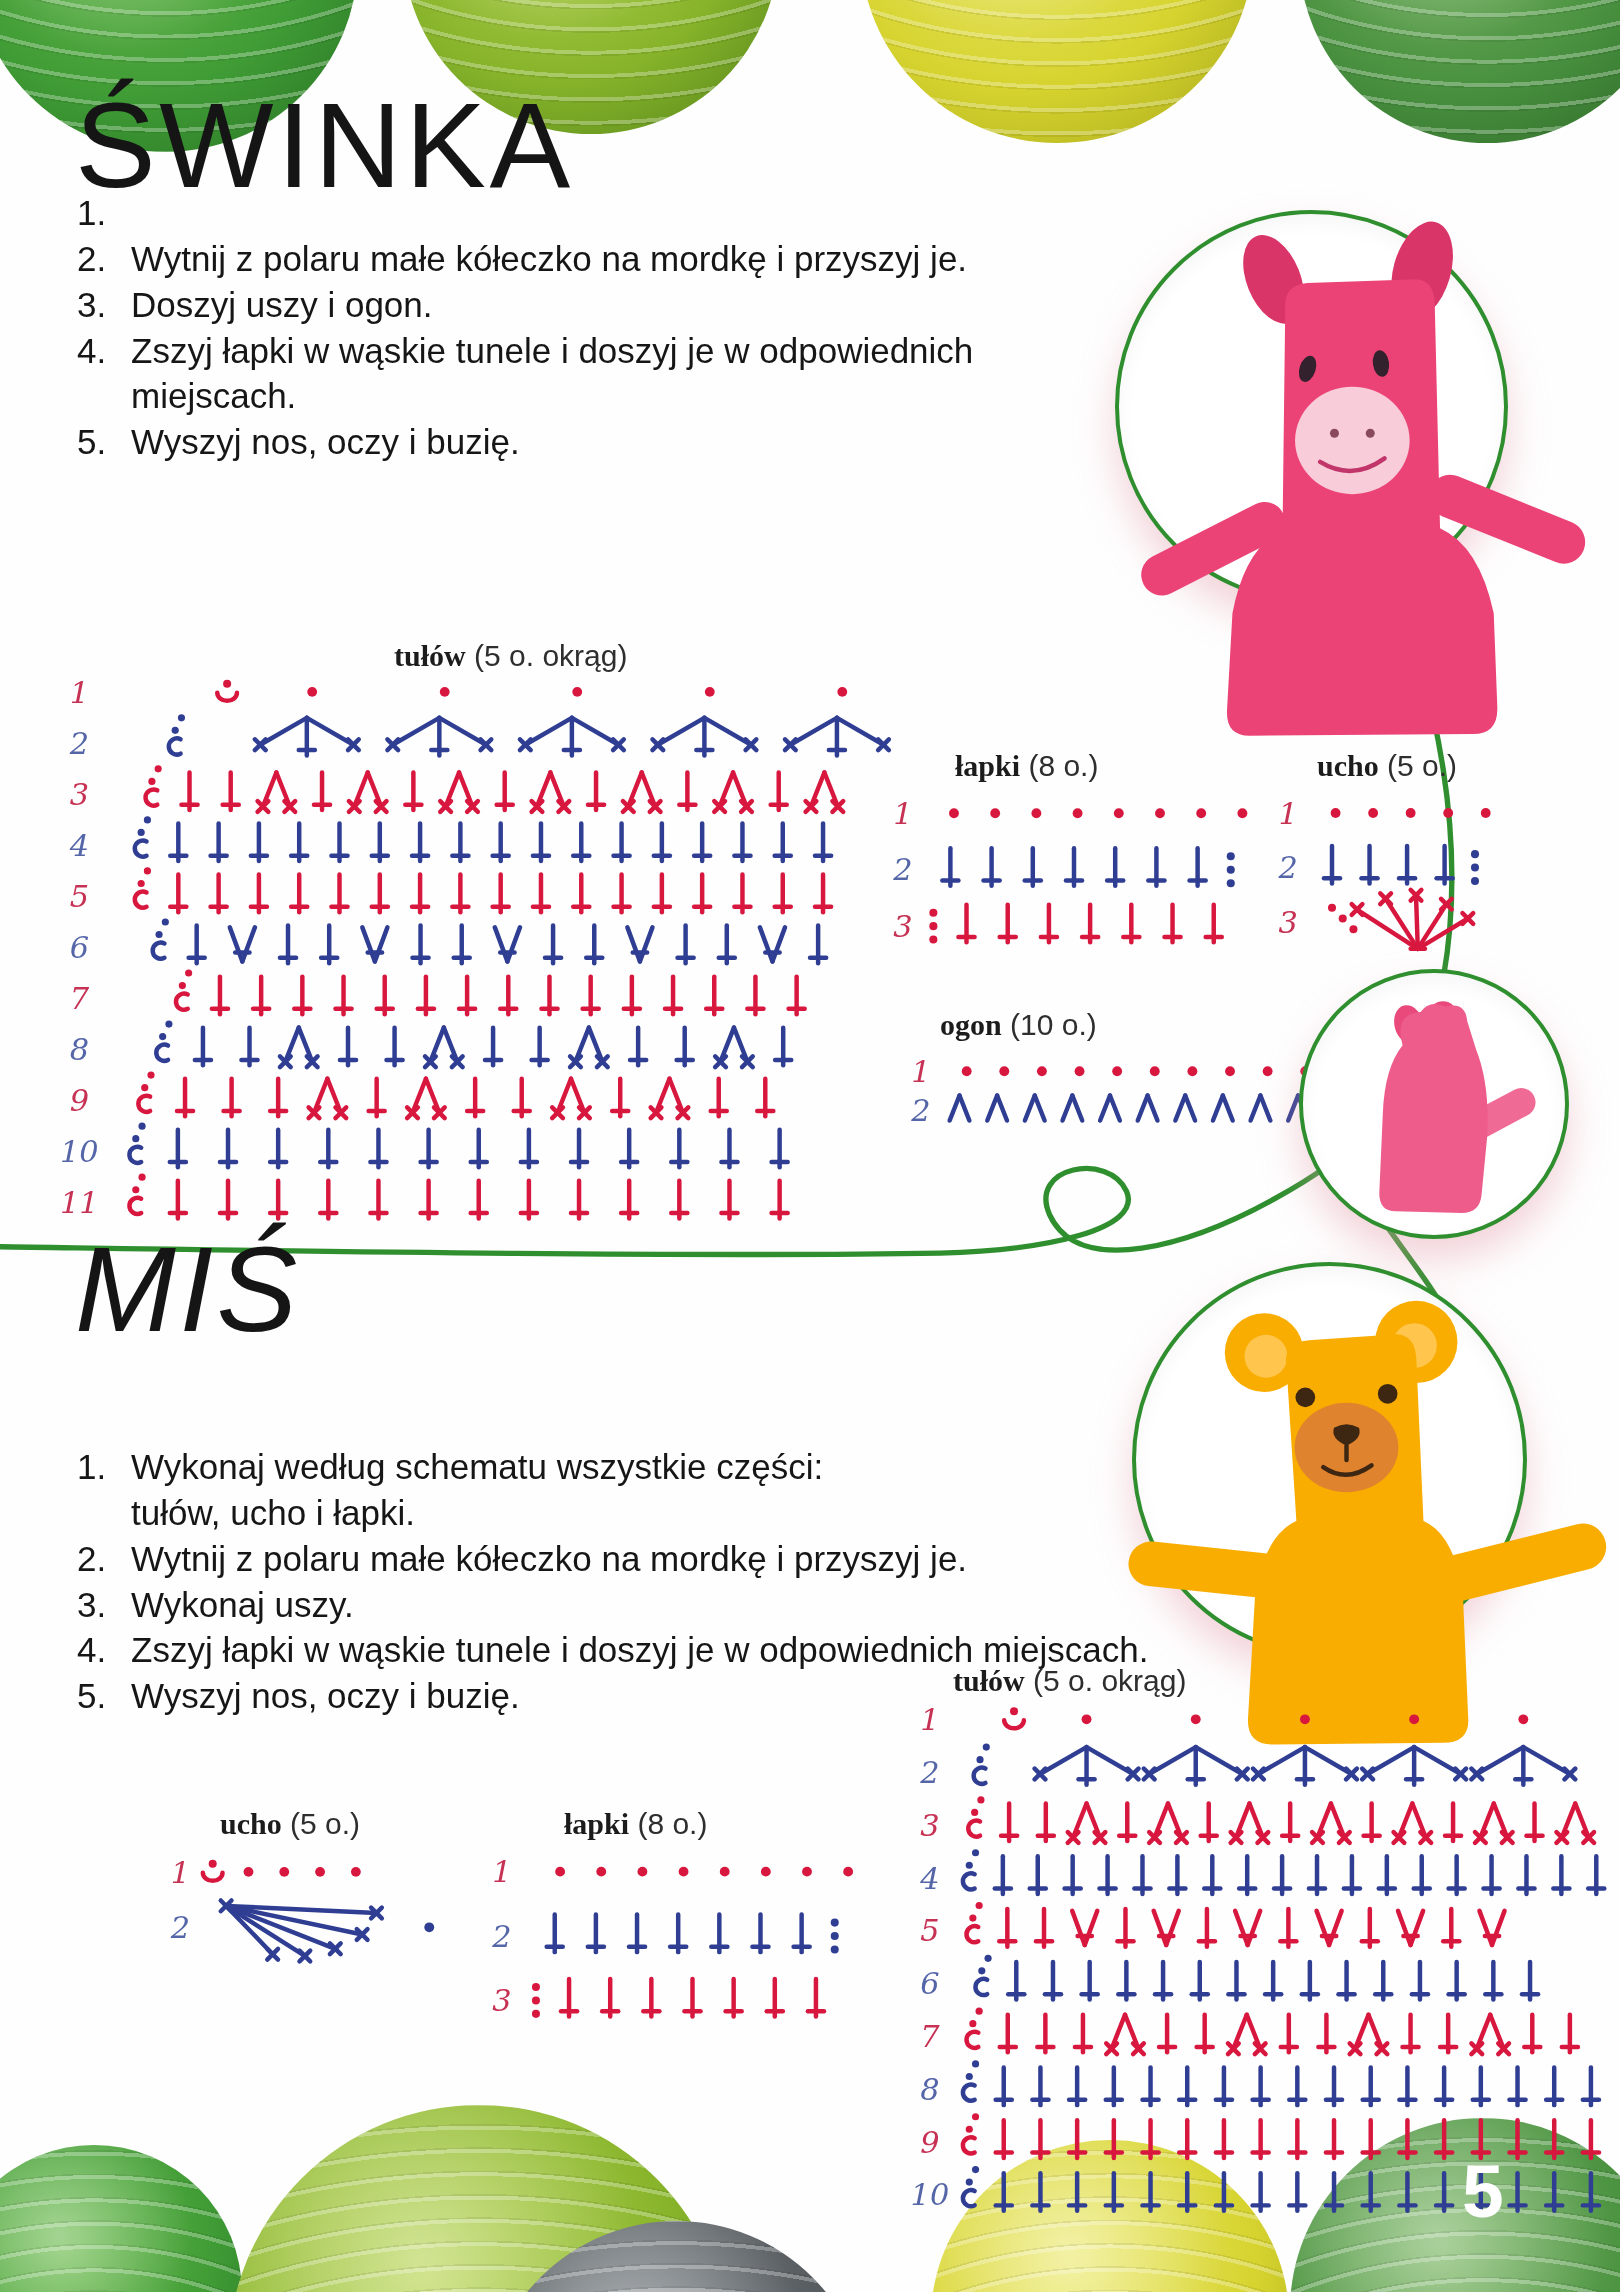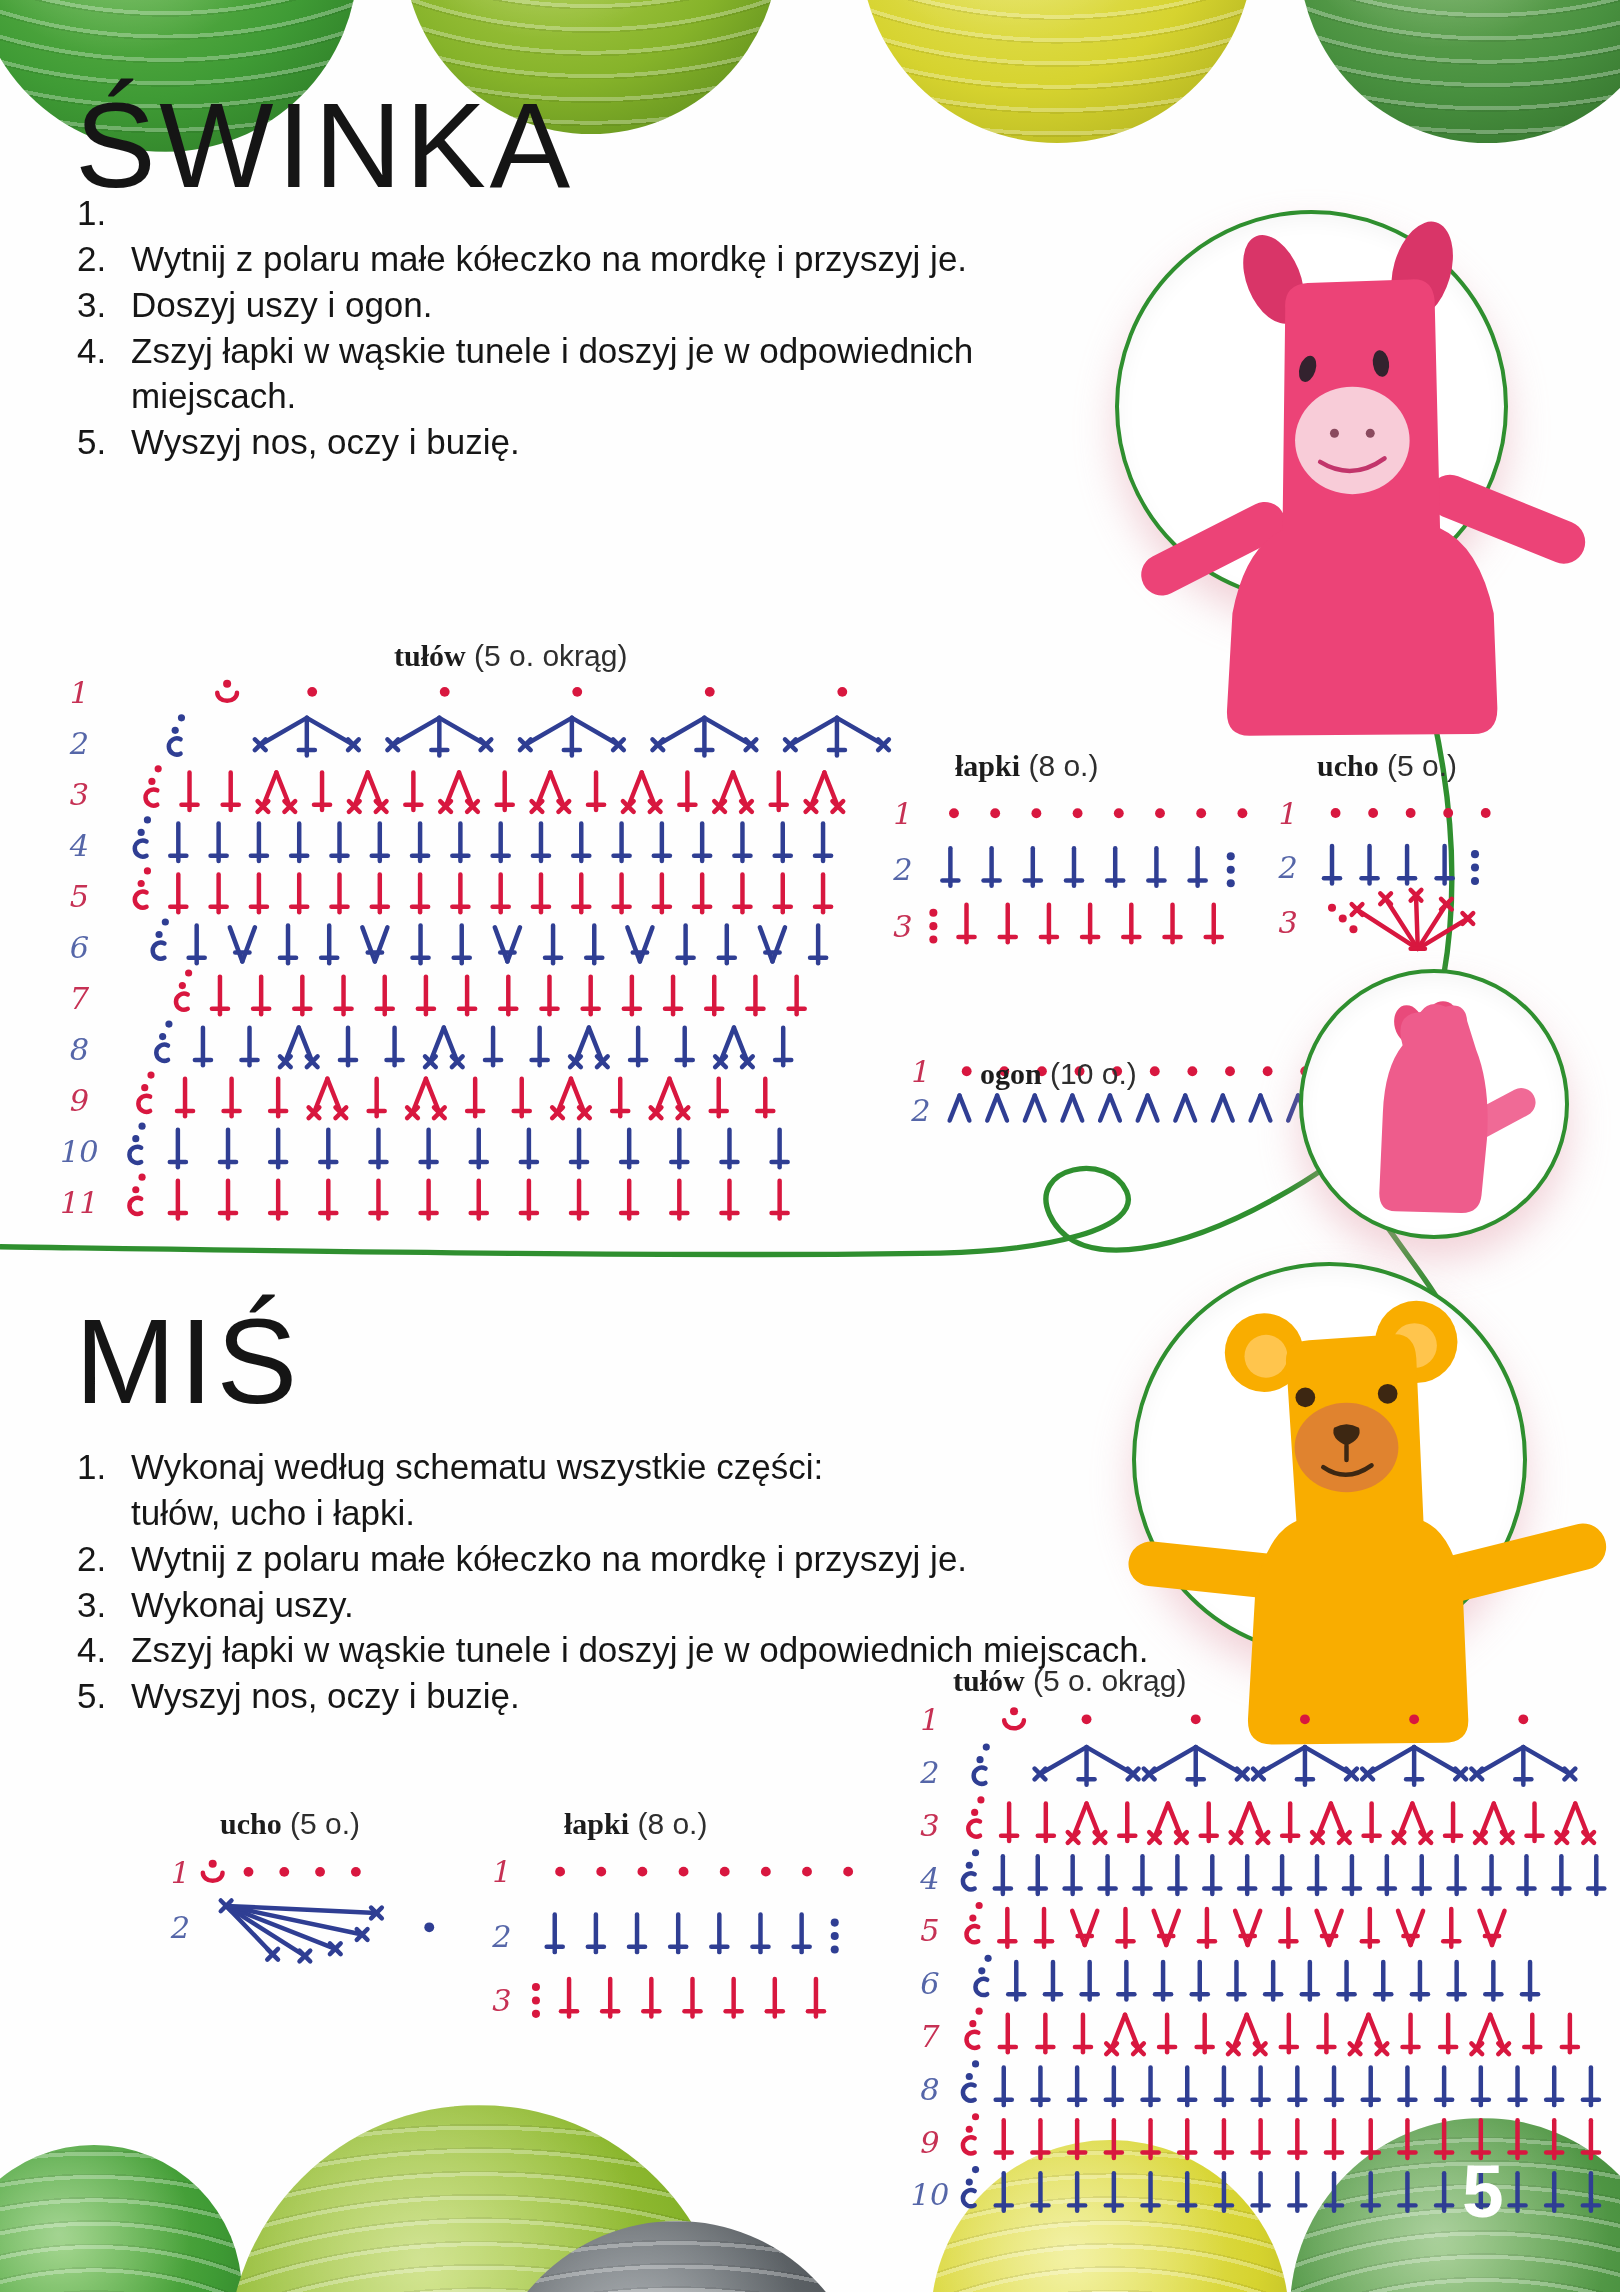--- a/index.html
+++ b/index.html
@@ -118,21 +118,21 @@
         <circle cx="340" cy="324" r="5" fill="#8a4a5e"></circle>
       <path d="M 284,356 Q 320,378 356,352" fill="none" stroke="#c2356b" stroke-width="5" stroke-linecap="round"></path>
       <ellipse cx="270" cy="252" rx="9" ry="15" transform="rotate(18 270 252)" fill="#33222e"></ellipse>
       <ellipse cx="352" cy="246" rx="9" ry="15" transform="rotate(-8 352 246)" fill="#33222e"></ellipse>
     </svg>
   </div>
 
   <div class="chart-label z3" style="left:394px;top:639px;"><b>tułów</b> <span class="cnt">(5 o. okrąg)</span></div>
   <div class="chart-label z3" style="left:955px;top:749px;"><b>łapki</b> <span class="cnt">(8 o.)</span></div>
   <div class="chart-label z3" style="left:1317px;top:749px;"><b>ucho</b> <span class="cnt">(5 o.)</span></div>
-  <div class="chart-label z3" style="left:940px;top:1057px;margin-left:40px;"><b>ogon</b> <span class="cnt">(10 o.)</span></div>
+  <div class="chart-label z3" style="left:940px;top:1008px;"><b>ogon</b> <span class="cnt">(10 o.)</span></div>
 
   <div class="chart z2" style="left: 56px; top: 665px;"><svg width="824" height="591" viewBox="0 0 920 660" style="overflow:visible">
         <text x="26" y="42" text-anchor="middle" font-family="DejaVu Serif, serif" font-style="italic" font-size="34" fill="#c63154">1</text>
         <path d="M 180 31 A 11 9 0 0 0 202 31" fill="none" stroke="#d8173f" stroke-width="5" stroke-linecap="round"></path>
         <circle cx="191" cy="21" r="4.5" fill="#d8173f"></circle>
         <circle cx="286" cy="30" r="5.5" fill="#d8173f"></circle>
         <circle cx="434" cy="30" r="5.5" fill="#d8173f"></circle>
         <circle cx="582" cy="30" r="5.5" fill="#d8173f"></circle>
         <circle cx="730" cy="30" r="5.5" fill="#d8173f"></circle>
         <circle cx="878" cy="30" r="5.5" fill="#d8173f"></circle>
@@ -672,21 +672,21 @@
     <svg width="296" height="296" viewBox="0 0 330 330">
       <ellipse cx="137" cy="72" rx="16" ry="22" transform="rotate(-15 137 72)" fill="#e94a7b"></ellipse>
       <circle cx="175" cy="62" r="16" fill="#e94a7b"></circle>
       <rect x="200" y="168" width="85" height="32" rx="16" transform="rotate(-28 215 185)" fill="#f06a96"></rect>
       <path fill="#ee5c8c" d="M 130,95 Q 120,60 150,58 Q 160,44 178,52 Q 200,46 202,68 L 212,100
         Q 228,140 224,200 L 218,262 Q 216,282 196,282 L 122,280 Q 104,280 104,260
         L 108,170 Q 110,120 130,95 Z"></path>
     </svg>
   </div>
 
-  <div class="title z3" style="left:75px;top:1301px;">MIŚ</div>
+  <div class="title z3" style="left:75px;top:1229px;font-style:italic;">MIŚ</div>
 
   <div class="steps z3" style="left:77px;top:1444px;width:1182px;">
     <div class="step">
       <span class="num">1.</span>
       <span class="txt">
           <span class="l1">Wykonaj według schematu wszystkie części:</span>
           <span class="l2">tułów, ucho i łapki.</span>
         </span>
     </div>
     <div class="step">

